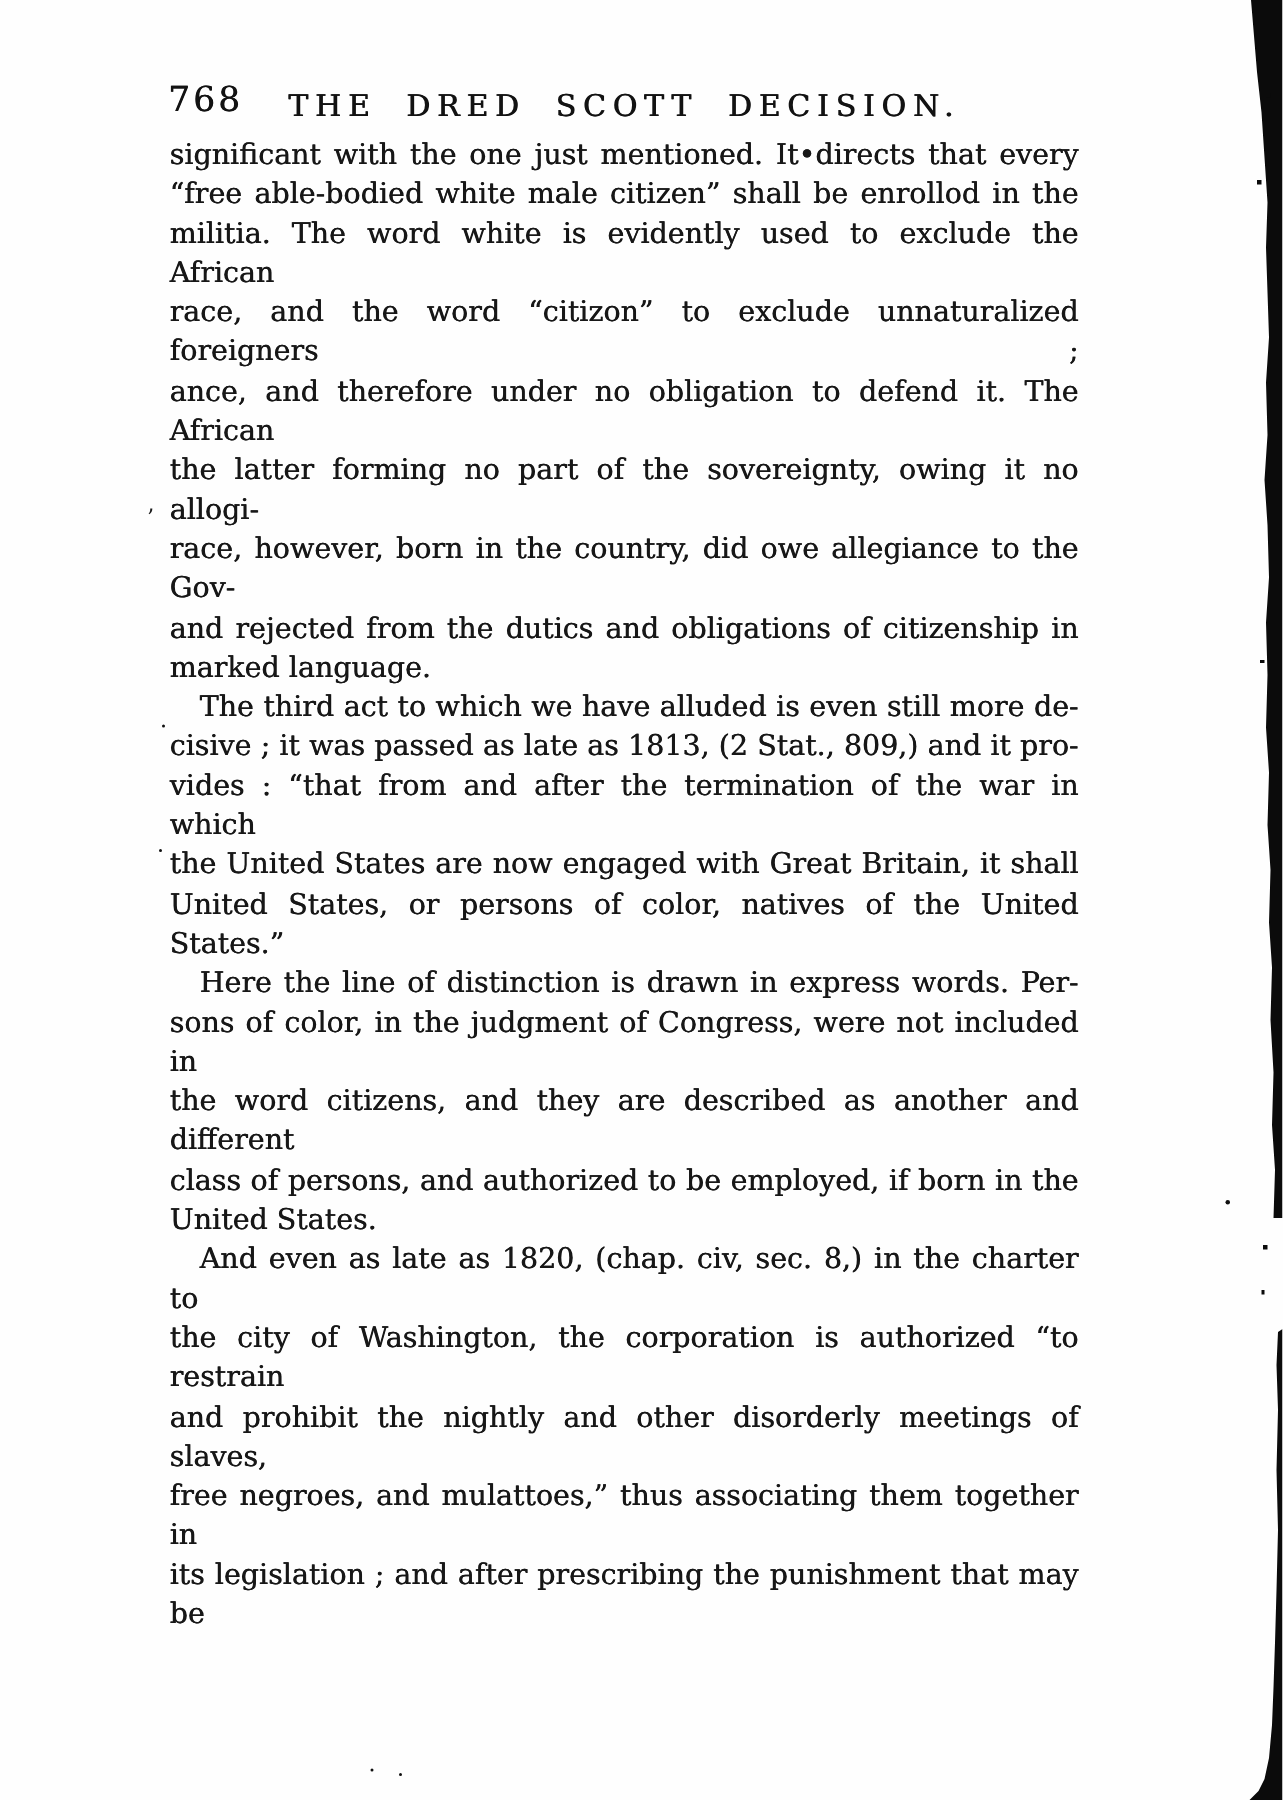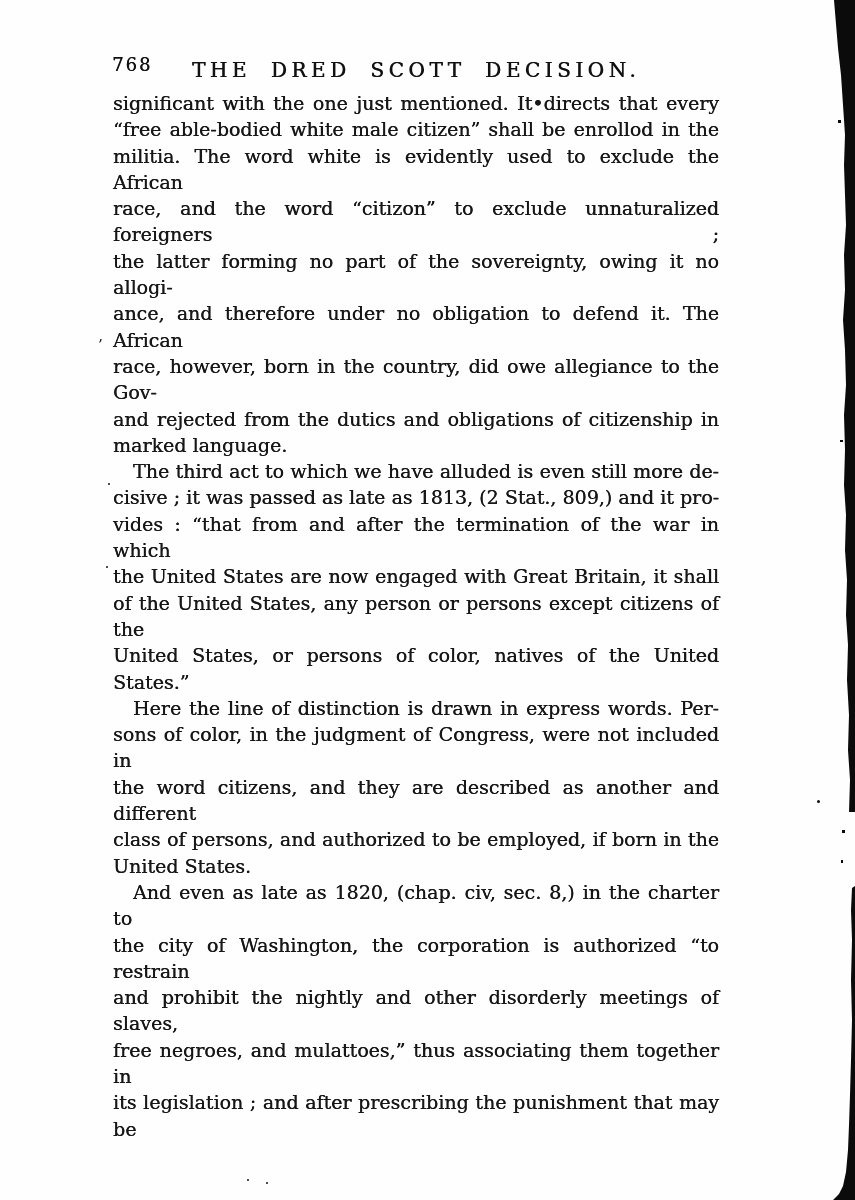--- a/index.html
+++ b/index.html
@@ -9,21 +9,21 @@
     background: #ffffff;
     overflow: hidden;
     font-family: "DejaVu Serif", serif;
     color: #151515;
   }
   .sheet { position: absolute; inset: 0; background: #fefefe; }
 
   .page-number {
     position: absolute;
     left: 112px; top: 54px;
-    font-size: 18px;
+    font-size: 23px;
     letter-spacing: 2px;
     color: #121212;
     text-shadow: 0.4px 0 0 currentColor;
   }
   .running-title {
     position: absolute;
     left: 113px; top: 58px; width: 606px;
     text-align: center;
     font-size: 20px;
     letter-spacing: 4.5px;
@@ -75,32 +75,31 @@
   <div class="page-number">768</div>
 
   <div class="running-title">THE DRED SCOTT DECISION.</div>
 
   <div class="page-body">
       <div class="para">
         <div class="line"><span>significant with the one just mentioned.  It•directs that every</span></div>
         <div class="line"><span>“free able-bodied white male citizen” shall be enrollod in the</span></div>
         <div class="line"><span>militia.  The word </span><span class="it">white</span><span> is evidently used to exclude the African</span></div>
         <div class="line"><span>race, and the word “citizon” to exclude unnaturalized foreigners ;</span></div>
+        <div class="line"><span>ance, and therefore under no obligation to defend it.  The African</span></div>
         <div class="line"><span>the latter forming no part of the sovereignty, owing it no allogi-</span></div>
-        <div class="line"><span>ance, and therefore under no obligation to defend it.  The African</span></div>
         <div class="line"><span>race, however, born in the country, did owe allegiance to the Gov-</span></div>
         <div class="line"><span>and rejected from the dutics and obligations of citizenship in</span></div>
         <div class="line last"><span>marked language.</span></div>
       </div>
       <div class="para indent">
         <div class="line"><span>The third act to which we have alluded is even still more de-</span></div>
         <div class="line"><span>cisive ; it was passed as late as 1813, (2 Stat., 809,) and it pro-</span></div>
         <div class="line"><span>vides : “that from and after the termination of the war in which</span></div>
         <div class="line"><span>the United States are now engaged with Great Britain, it shall</span></div>
-        <div class="line"><span>of the United States, any person or persons except citizens of the</span></div>
         <div class="line"><span>United States, </span><span class="it">or</span><span> persons of color, natives of the United States.”</span></div>
       </div>
       <div class="para indent">
         <div class="line"><span>Here the line of distinction is drawn in express words.  Per-</span></div>
         <div class="line"><span>sons of color, in the judgment of Congress, were not included in</span></div>
         <div class="line"><span>the word citizens, and they are described as another and different</span></div>
         <div class="line"><span>class of persons, and authorized to be employed, if born in the</span></div>
         <div class="line last"><span>United States.</span></div>
       </div>
       <div class="para indent">

